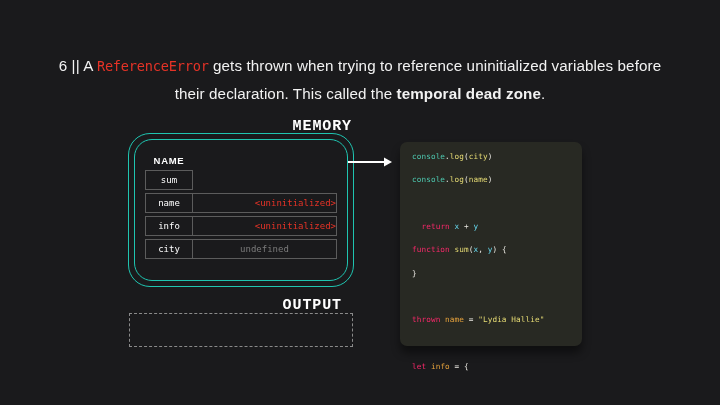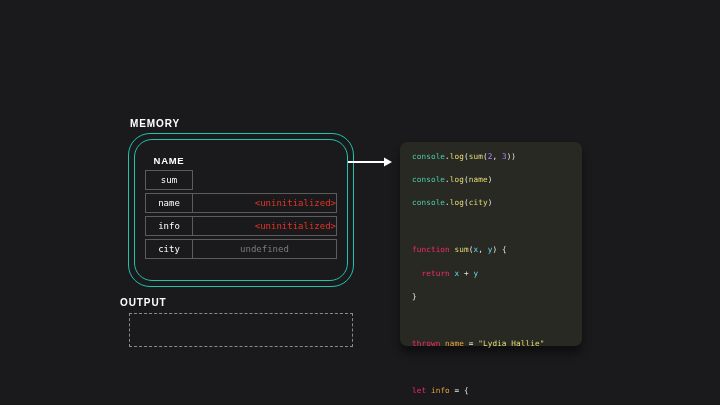--- a/index.html
+++ b/index.html
@@ -33,24 +33,25 @@
     font-family: "DejaVu Sans Mono", monospace;
     font-size: 13.6px;
     letter-spacing: -0.2px;
   }
   #caption .bold { font-weight: bold; }
 
   
   .section-label {
     position: absolute;
     color: #ffffff;
-    font-size: 10px;
+    font-size: 15px;
     font-weight: bold;
     letter-spacing: 0.9px;
-    text-align: left;
+    text-align: right;
+    font-family: Liberation Mono, monospace;
   }
   #memory-label { left: 130px; top: 118px; width: 222px; }
   #output-label { left: 120px; top: 297px; width: 222px; }
 
   
   #memory-outer {
     position: absolute;
     left: 128px;
     top: 133px;
     width: 226px;
@@ -169,20 +170,23 @@
   .t-str    { color: #e6db74; }
   .t-param  { color: #66d9ef; }
   .t-var    { color: #e6a23c; }
   .t-punct  { color: #e8e6e0; }
 </style>
 </head>
 <body>
 
 <div id="stage">
 
+  <div id="caption">
+    <span>6 || A </span><span class="err">ReferenceError</span><span> gets thrown when trying to reference uninitialized variables before their declaration. This called the </span><span class="bold">temporal dead zone</span><span>.</span>
+  </div>
 
   <div class="section-label" id="memory-label">MEMORY</div>
 
   <div id="memory-outer">
     <div id="memory-inner-ring"></div>
   </div>
 
   <div id="memory-table">
     <div class="mem-head">
       <div class="h-name">NAME</div>
@@ -208,26 +212,25 @@
   <div class="section-label" id="output-label">OUTPUT</div>
   <div id="output-box"></div>
 
   <svg id="arrow" viewBox="0 0 44 10">
     <line x1="0" y1="5" x2="36" y2="5" stroke="#ffffff" stroke-width="2.2"></line>
     <polygon points="36,0.6 44,5 36,9.4" fill="#ffffff"></polygon>
   </svg>
 
   <div id="code-panel"></div>
   <div id="code-lines">
-<div class="ln"><span class="t-obj">console</span><span class="t-punct">.</span><span class="t-fn">log</span><span class="t-punct">(</span><span class="t-fn">sum</span><span class="t-punct">(</span><span class="t-num">2</span><span class="t-punct">, </span><span class="t-num">3</span><span class="t-punct">))</span></div>
+<div class="ln"><span class="t-obj">console</span><span class="t-punct">.</span><span class="t-fn">log</span><span class="t-punct">(</span><span class="t-fn">city</span><span class="t-punct">)</span></div>
 <div class="ln"><span class="t-obj">console</span><span class="t-punct">.</span><span class="t-fn">log</span><span class="t-punct">(</span><span class="t-fn">name</span><span class="t-punct">)</span></div>
-<div class="ln"><span class="t-obj">console</span><span class="t-punct">.</span><span class="t-fn">log</span><span class="t-punct">(</span><span class="t-fn">city</span><span class="t-punct">)</span></div>
 <div class="ln blank"></div>
+<div class="ln"><span class="t-punct">  </span><span class="t-kw">return</span><span class="t-punct"> </span><span class="t-param">x</span><span class="t-punct"> + </span><span class="t-param">y</span></div>
 <div class="ln"><span class="t-kw">function</span><span class="t-punct"> </span><span class="t-fn">sum</span><span class="t-punct">(</span><span class="t-param">x</span><span class="t-punct">, </span><span class="t-param">y</span><span class="t-punct">) {</span></div>
-<div class="ln"><span class="t-punct">  </span><span class="t-kw">return</span><span class="t-punct"> </span><span class="t-param">x</span><span class="t-punct"> + </span><span class="t-param">y</span></div>
 <div class="ln"><span class="t-punct">}</span></div>
 <div class="ln blank"></div>
 <div class="ln"><span class="t-kw">thrown</span><span class="t-punct"> </span><span class="t-var">name</span><span class="t-punct"> = </span><span class="t-str">"Lydia Hallie"</span></div>
 <div class="ln blank"></div>
 <div class="ln"><span class="t-kw">let</span><span class="t-punct"> </span><span class="t-var">info</span><span class="t-punct"> = {</span></div>
 
 
 
 
 

